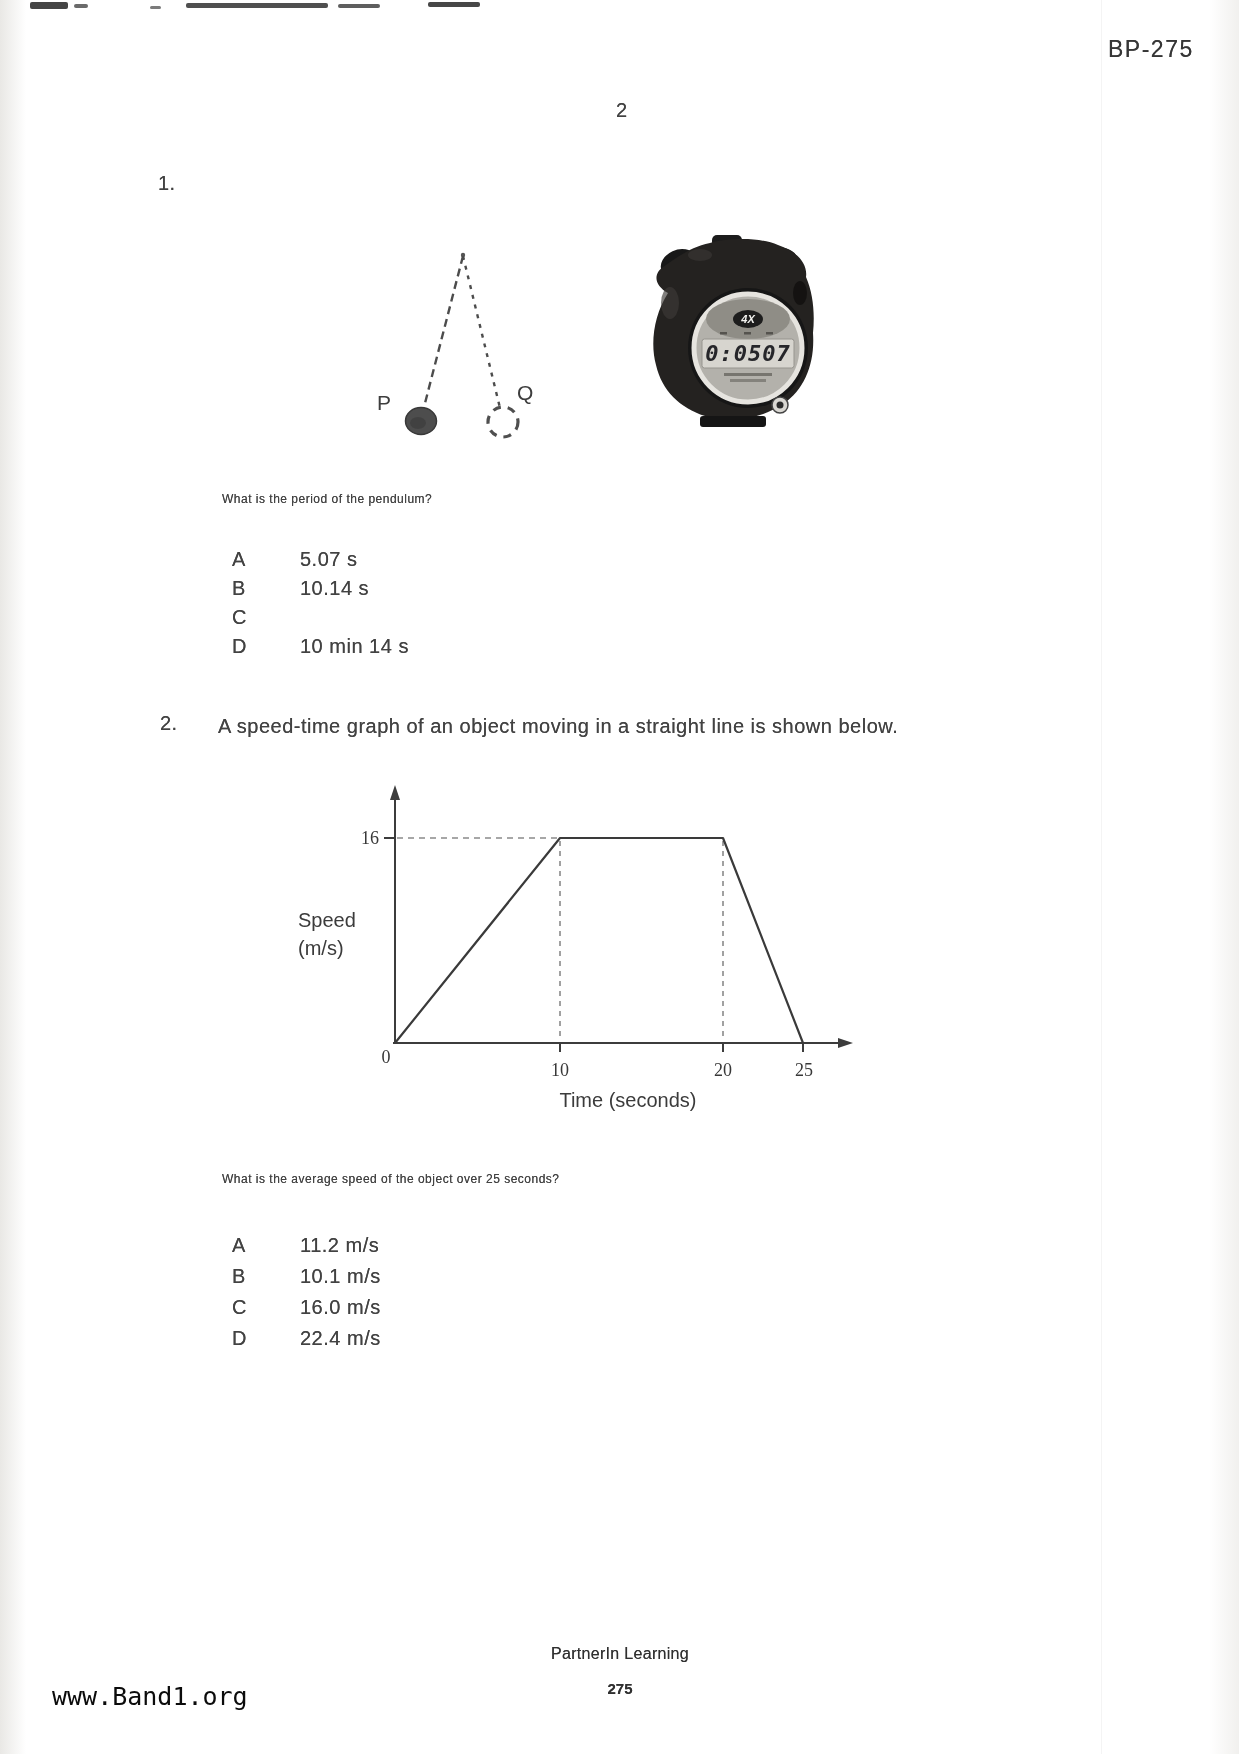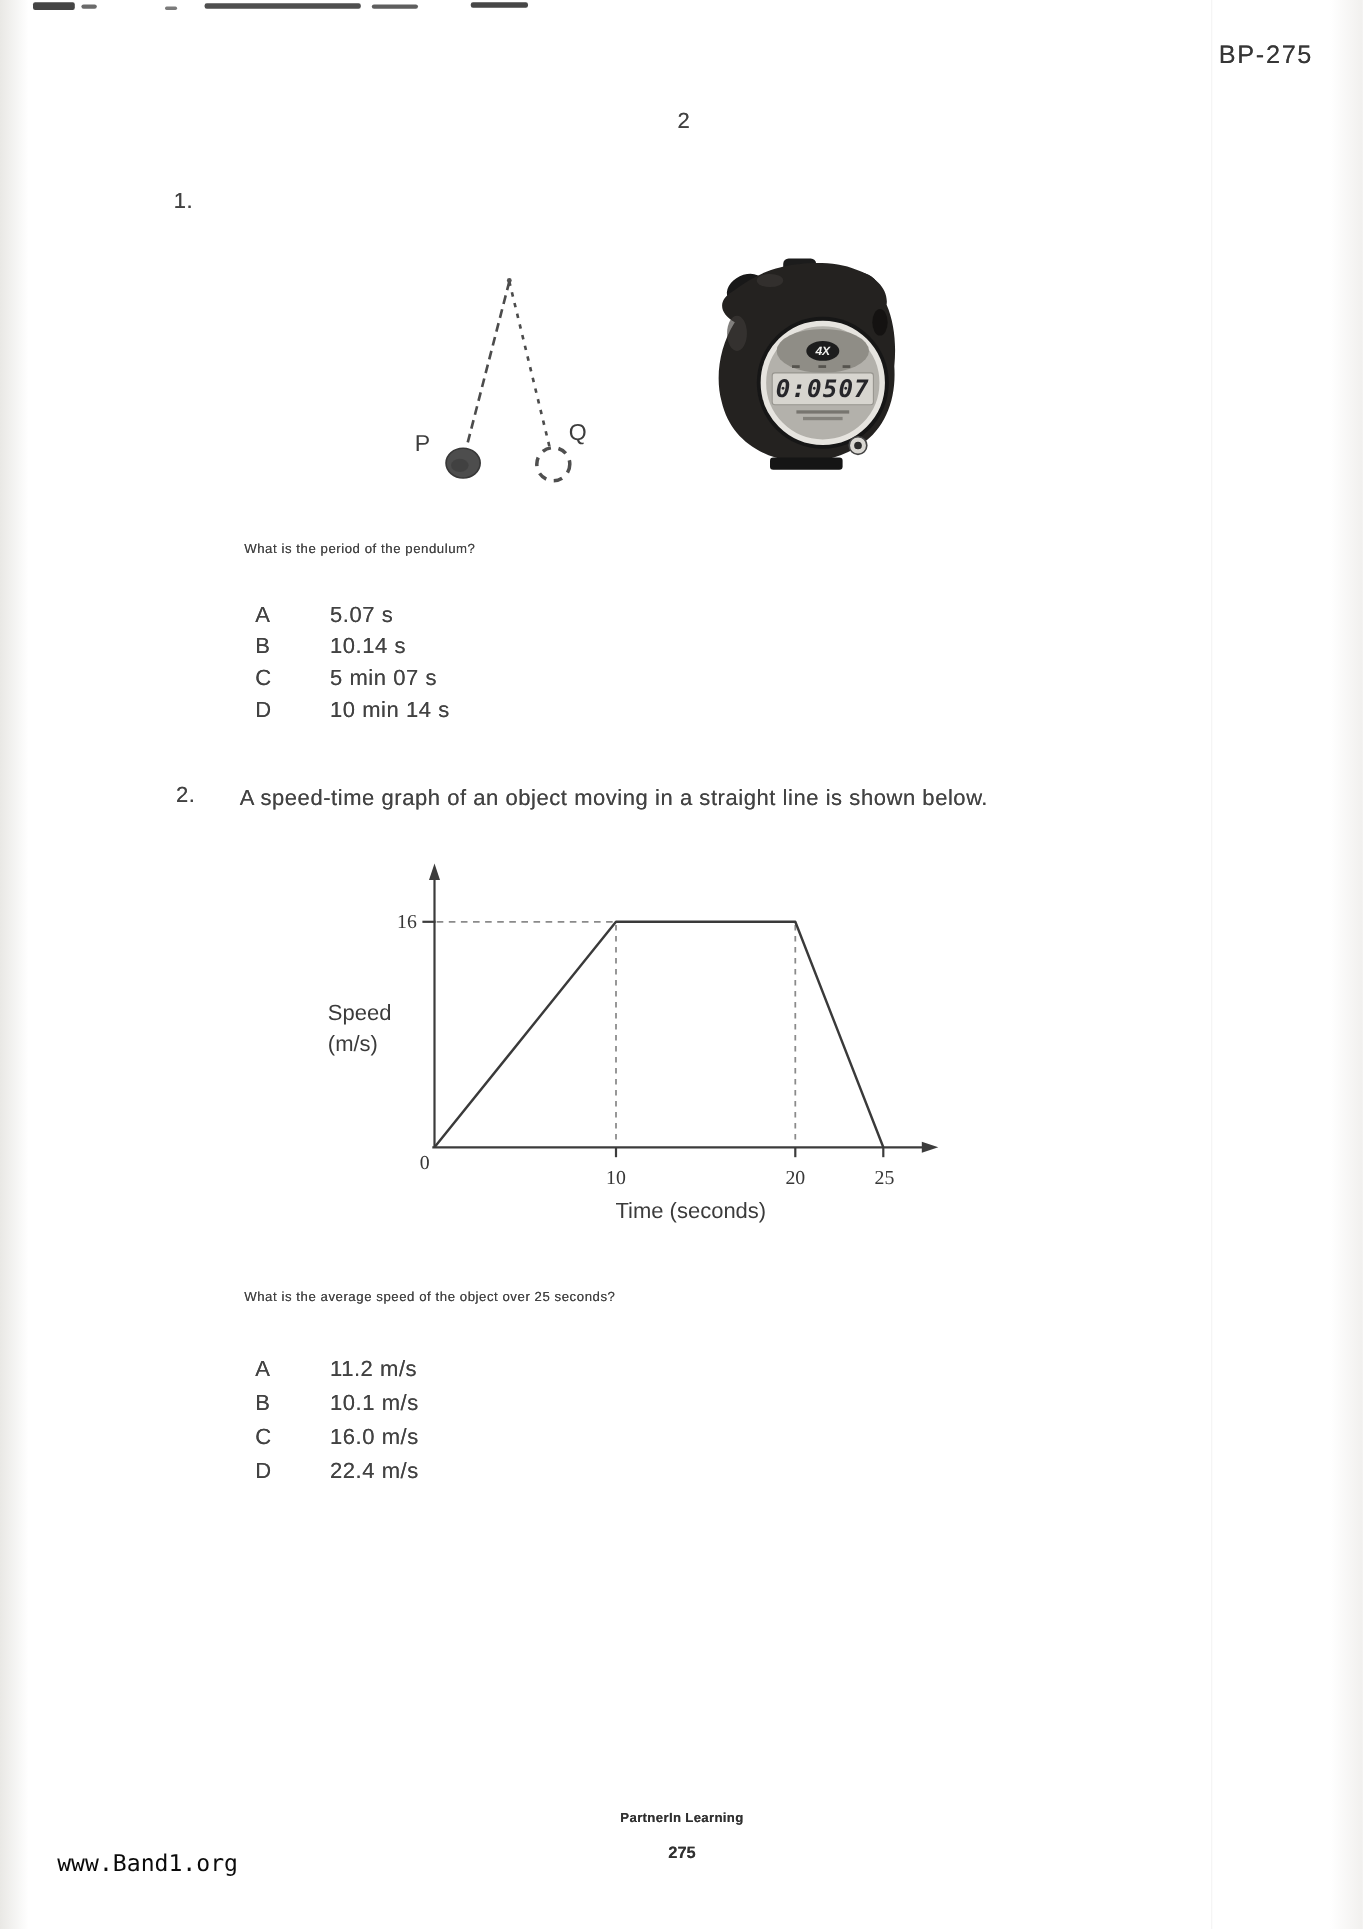--- a/index.html
+++ b/index.html
@@ -25,23 +25,23 @@
   .stem .line{display:block;}
   .question{font-size:12px;}
 
   .options{font-size:20px;line-height:29px;}
   .options.q2{line-height:31px;}
   .opt-row{display:flex;}
   .opt-letter{width:68px;flex:0 0 68px;}
   .opt-text{flex:1;}
 
   .footer-block{top:1645px;left:420px;width:400px;text-align:center;}
-  .footer-brand{font-size:12px;font-weight:700;color:#303030;letter-spacing:0.3px;text-shadow:0 0 0.5px rgba(60,60,60,.8);}
+  .footer-brand{font-size:16px;font-weight:400;color:#303030;letter-spacing:0.3px;text-shadow:0 0 0.5px rgba(60,60,60,.8);}
   .footer-page{font-size:15px;font-weight:700;color:#303030;margin-top:17px;text-shadow:0 0 0.5px rgba(60,60,60,.8);}
-  .watermark{top:1682px;left:52px;font-family:"DejaVu Sans Mono",monospace;font-size:21px;color:#0b0b0b;}
+  .watermark{top:1682px;left:52px;font-family:"DejaVu Sans Mono",monospace;font-size:25px;color:#0b0b0b;}
 
   svg text.diagram-label{font-family:"Liberation Sans",sans-serif;font-size:21px;fill:#3d3d3d;}
   svg text.gtick{font-family:"Liberation Serif",serif;font-size:18px;fill:#383838;}
   svg text.glabel{font-family:"Liberation Sans",sans-serif;font-size:20px;fill:#3b3b3b;}
   svg text.lcd{font-family:"DejaVu Sans Mono",monospace;font-size:22px;font-weight:bold;font-style:italic;fill:#26262a;letter-spacing:1px;}
   svg text.brand{font-family:"Liberation Sans",sans-serif;font-size:11px;font-weight:bold;font-style:italic;fill:#f2f2ef;}
 </style>
 </head>
 <body>
 
@@ -112,21 +112,20 @@
     <div class="opt-row">
       <span class="opt-letter">A</span>
       <span class="opt-text">5.07 s</span>
     </div>
     <div class="opt-row">
       <span class="opt-letter">B</span>
       <span class="opt-text">10.14 s</span>
     </div>
     <div class="opt-row">
       <span class="opt-letter">C</span>
-      <span class="opt-text">5 min 07 s</span>
     </div>
     <div class="opt-row">
       <span class="opt-letter">D</span>
       <span class="opt-text">10 min 14 s</span>
     </div>
   </div>
 
   <div class="abs qnum scan-text" style="top:712px;left:160px;">2.</div>
   <div class="abs stem scan-text" style="top:712px;left:218px;width:820px;">A speed-time graph of an object moving in a straight line is shown below.</div>
 

